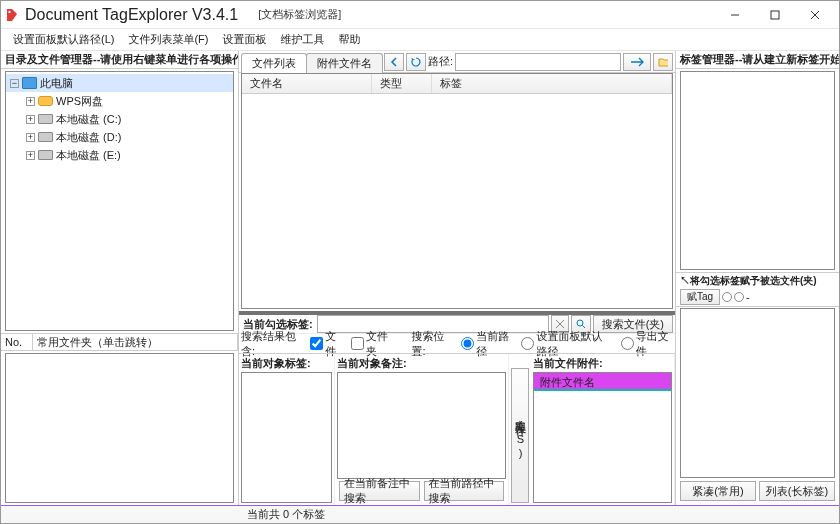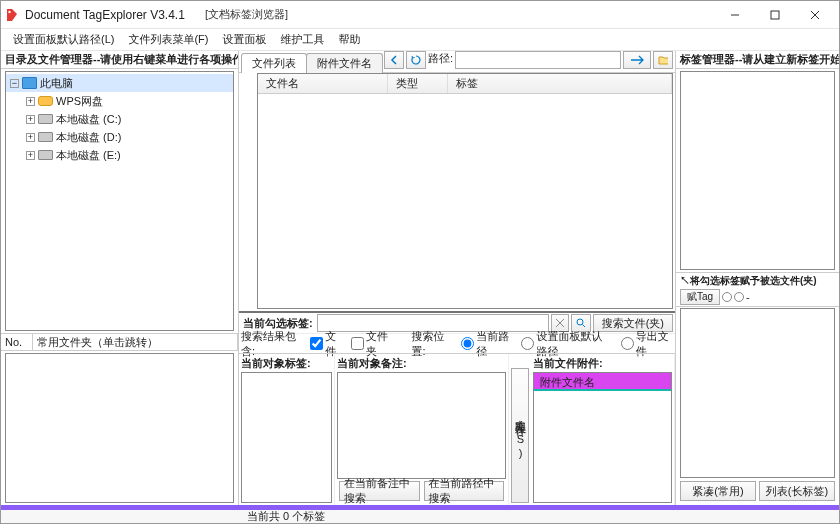--- a/index.html
+++ b/index.html
@@ -1,69 +1,69 @@
 <!DOCTYPE html>
 <html><head>
 <meta charset="utf-8">
 <style>
 *{box-sizing:border-box;margin:0;padding:0;font-family:"Microsoft YaHei",SimSun,Arial,sans-serif;font-size:11px;color:#222}
 body{background:#fff;width:840px;height:524px;overflow:hidden;border:1px solid #999}
 .titlebar{height:28px;display:flex;align-items:center;padding:0 4px;border-bottom:1px solid #e5e5e5;background:#fff}
 .tb-icon{width:14px;height:14px;margin-right:6px}
-.tb-title{flex:0 0 auto;font-size:12px}
+.tb-title{flex:0 0 auto;font-size:16px}
 .tb-sub{margin-left:20px;color:#333}
 .tb-spacer{flex:1}
 .tb-btn{width:40px;height:24px;display:flex;align-items:center;justify-content:center;cursor:default}
 .menubar{height:22px;display:flex;align-items:center;padding:0 6px;gap:2px;border-bottom:1px solid #e5e5e5}
 .menu-item{padding:2px 6px;cursor:default}
 .main{display:flex;height:calc(100% - 28px - 22px - 18px)}
 .col-left{width:238px;display:flex;flex-direction:column;border-right:1px solid #ccc}
 .strip{height:18px;display:flex;align-items:center;padding:0 4px;border-bottom:1px solid #ccc;font-weight:bold;white-space:nowrap;overflow:hidden}
 .tree{flex:1;border:1px solid #888;margin:2px 4px;overflow:auto;background:#fff;padding:2px 0}
 .tree-row{display:flex;align-items:center;height:18px;padding-left:4px;gap:3px}
 .tree-row.selected{background:#d6e8ff}
 .tree-toggle{width:9px;height:9px;border:1px solid #999;display:flex;align-items:center;justify-content:center;font-size:9px;line-height:1;cursor:default}
 .drive-icon{width:15px;height:10px;background:#ccc;border:1px solid #888;border-radius:1px}
 .monitor-icon{width:15px;height:12px;background:#4aa0e6;border:1px solid #2b78c2;border-radius:1px}
 .cloud-icon{width:15px;height:10px;background:#ffc24a;border:1px solid #d99a1f;border-radius:3px}
 .left-lower-hdr{height:18px;border-top:1px solid #ccc;border-bottom:1px solid #ccc;display:flex;align-items:center}
 .left-lower-hdr .cell{padding:0 4px;border-right:1px solid #ccc;height:100%;display:flex;align-items:center}
 .left-lower{flex:0 0 150px;border:1px solid #888;margin:2px 4px;background:#fff}
 .col-mid{flex:1;display:flex;flex-direction:column}
-.mid-top-row{display:flex;align-items:flex-start;height:22px;border-bottom:1px solid #ccc;padding:0 2px;gap:2px}
+.mid-top-row{display:flex;align-items:center;height:22px;border-bottom:1px solid #ccc;padding:0 2px;gap:2px}
 .tabs{display:flex;height:22px;align-items:flex-end}
 .tab{padding:2px 10px;border:1px solid #aaa;border-bottom:none;background:#f3f3f3;border-top-left-radius:3px;border-top-right-radius:3px;margin-right:-1px;cursor:default}
 .tab.active{background:#fff;position:relative;z-index:2}
 .btn{height:18px;min-width:18px;border:1px solid #aaa;background:linear-gradient(#fdfdfd,#ececec);display:flex;align-items:center;justify-content:center;padding:0 4px;cursor:default}
 .pathbox{flex:1;height:18px;border:1px solid #aaa;background:#fff}
 .listhdr{display:flex;height:20px;background:linear-gradient(#fafafa,#eee);border-bottom:1px solid #ccc}
 .listhdr .h{padding:2px 8px;border-right:1px solid #ddd}
-.listbody{flex:1;border:1px solid #888;margin:0 2px 2px 18px;background:#fff;overflow:auto}
-.selrow{display:flex;align-items:center;height:22px;border-top:2px solid #737373;padding:0 2px;gap:2px}
+.listbody{flex:1;border:1px solid #888;margin:0 2px 2px 2px;background:#fff;overflow:auto}
+.selrow{display:flex;align-items:center;height:22px;border-top:4px solid #737373;padding:0 2px;gap:2px}
 .selrow .lbl{font-weight:bold;padding:0 2px}
 .selrow input[type=text]{flex:1;height:18px;border:1px solid #aaa;padding:0 3px}
 .optrow{display:flex;align-items:center;height:20px;padding:0 2px;gap:8px;border-top:1px solid #eee}
 .optrow .lbl{font-weight:normal}
 .ck{display:flex;align-items:center;gap:2px}
 .mid-lower{display:flex;height:152px;border-top:1px solid #ccc}
 .ml-col{display:flex;flex-direction:column;border-right:1px solid #eee;padding:2px}
 .ml-title{font-weight:bold;height:16px}
 .ml-box{flex:1;border:1px solid #888;background:#fff}
 .attach-hdr{height:18px;background:#d946ef;border-bottom:2px solid #14b8a6;padding:2px 6px}
 .vert-btn{width:18px;border:1px solid #aaa;background:linear-gradient(#fdfdfd,#ececec);margin:14px 2px 2px 2px;display:flex;flex-direction:column;align-items:center;justify-content:center;writing-mode:vertical-rl;text-orientation:upright;letter-spacing:2px;cursor:default;padding:4px 0}
 .mid-btn-row{display:flex;gap:4px;padding:2px}
 .col-right{width:164px;display:flex;flex-direction:column;border-left:1px solid #ccc}
 .right-body{flex:1;border:1px solid #888;margin:2px 4px;background:#fff}
 .right-sec{border-top:1px solid #ccc;display:flex;flex-direction:column;padding:1px 4px}
 .right-line1{display:flex;align-items:center;height:18px;gap:2px}
 .radio-sm{width:10px;height:10px;border:1px solid #888;border-radius:50%;display:inline-block}
 .right-body2{flex:1;border:1px solid #888;background:#fff}
 .right-btns{display:flex;gap:3px;padding:3px 0}
 .right-btns .btn{flex:1;height:20px}
-.statusbar{height:18px;border-top:5px solid #8b5cf6;display:flex;align-items:center;padding:0 6px;background:#f7f7f7}
+.statusbar{height:18px;border-top:1px solid #8b5cf6;display:flex;align-items:center;padding:0 6px;background:#f7f7f7}
 .status-center{margin-left:240px}
 svg{display:block}
 input[type=checkbox],input[type=radio]{margin:0}
 </style>
 </head>
 <body>
 
 <div class="titlebar">
   <span class="tb-icon">
     <svg viewBox="0 0 14 14">

